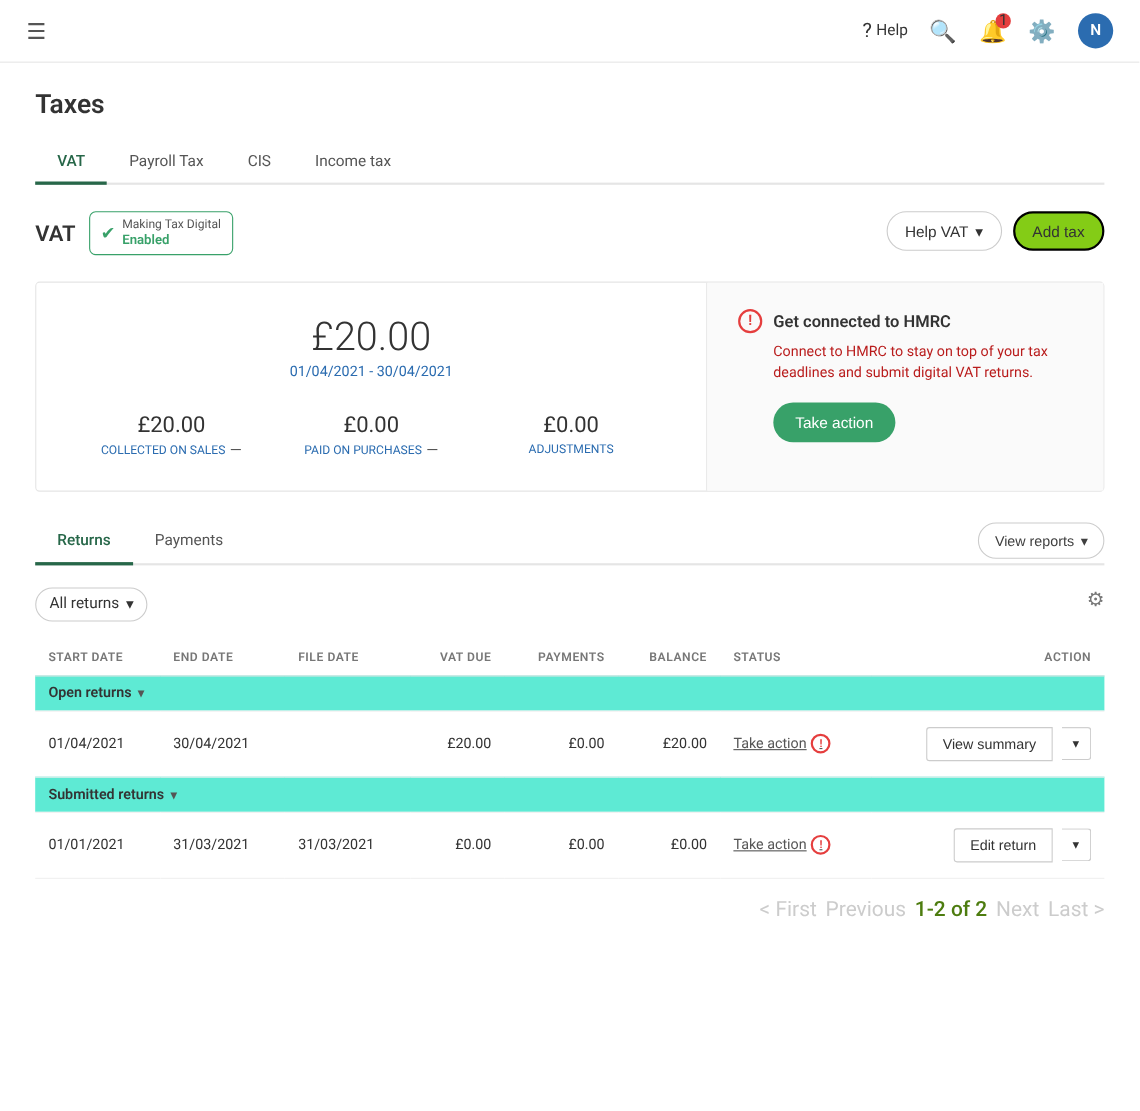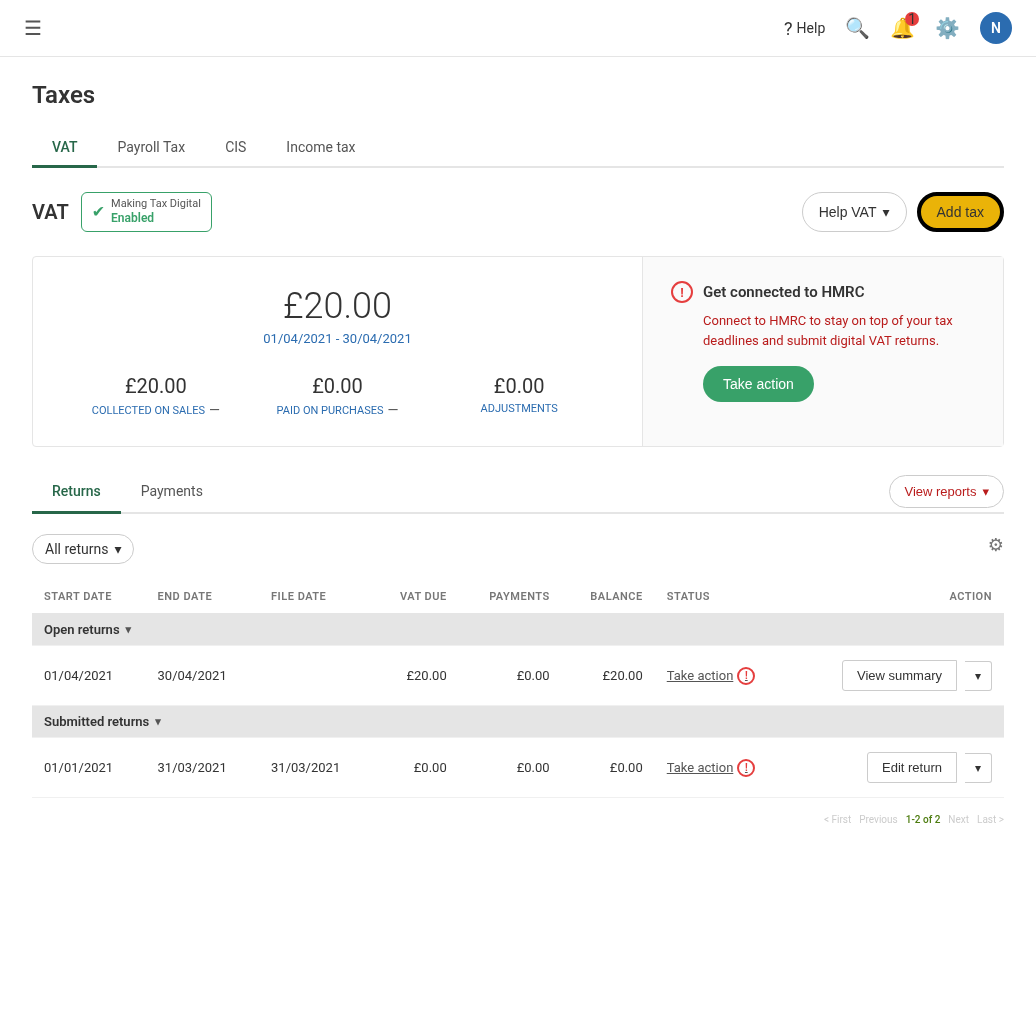--- a/index.html
+++ b/index.html
@@ -74,22 +74,22 @@
       border: 1px solid #ccc;
       background: white;
       padding: 8px 16px;
       border-radius: 20px;
       cursor: pointer;
       font-size: 14px;
       display: flex; align-items: center; gap: 6px;
       color: #333;
     }
     .btn-solid {
-      border: 4px solid #000000;
-      background: #eab308;
+      border: 2px solid #000000;
+      background: #84cc16;
       padding: 8px 16px;
       border-radius: 20px;
       cursor: pointer;
       font-size: 14px;
       color: #333;
     }
 
     
     .vat-summary-container { display: flex; gap: 0; margin-bottom: 24px; border: 1px solid #e5e5e5; border-radius: 4px; }
     .vat-summary-left { flex: 1; padding: 28px 32px; border-right: 1px solid #e5e5e5; }
@@ -141,21 +141,21 @@
     .sub-tab.active { color: #276749; border-bottom-color: #276749; font-weight: 500; }
 
     .view-reports-btn {
       display: flex; align-items: center; gap: 6px;
       border: 1px solid #ccc;
       background: white;
       padding: 8px 14px;
       border-radius: 20px;
       cursor: pointer;
       font-size: 13px;
-      color: #b91c1c;
+      color: #404040;
     }
 
     
     .filter-row { display: flex; justify-content: space-between; margin-bottom: 16px; }
     .filter-select {
       display: flex; align-items: center; gap: 6px;
       border: 1px solid #ccc;
       padding: 6px 12px;
       border-radius: 20px;
       cursor: pointer;
@@ -179,21 +179,21 @@
     .returns-table th.right { text-align: right; }
     .returns-table td {
       padding: 14px 12px;
       font-size: 13px;
       color: #333;
       border-bottom: 1px solid #f0f0f0;
     }
     .returns-table td.right { text-align: right; }
 
     .group-row td {
-      background: #e5e5e5;
+      background: #5eead4;
       font-weight: 600;
       font-size: 13px;
       padding: 8px 12px;
     }
 
     .take-action-link {
       color: #555;
       text-decoration: underline;
       cursor: pointer;
       font-size: 13px;
@@ -230,21 +230,21 @@
       color: #333;
     }
 
     
     .pagination {
       display: flex;
       justify-content: flex-end;
       align-items: center;
       gap: 8px;
       margin-top: 16px;
-      font-size: 10px;
+      font-size: 19px;
       color: #555;
     }
     .pagination a { color: #2b6cb0; cursor: pointer; text-decoration: none; }
     .pagination a.disabled { color: #ccc; cursor: default; }
     .pagination .current { color: #4d7c0f; font-weight: 500; }
 
     .chevron-down::after { content: "▾"; }
 
     .group-toggle { display: flex; align-items: center; gap: 6px; }
     .group-toggle-arrow { font-size: 11px; color: #555; }

